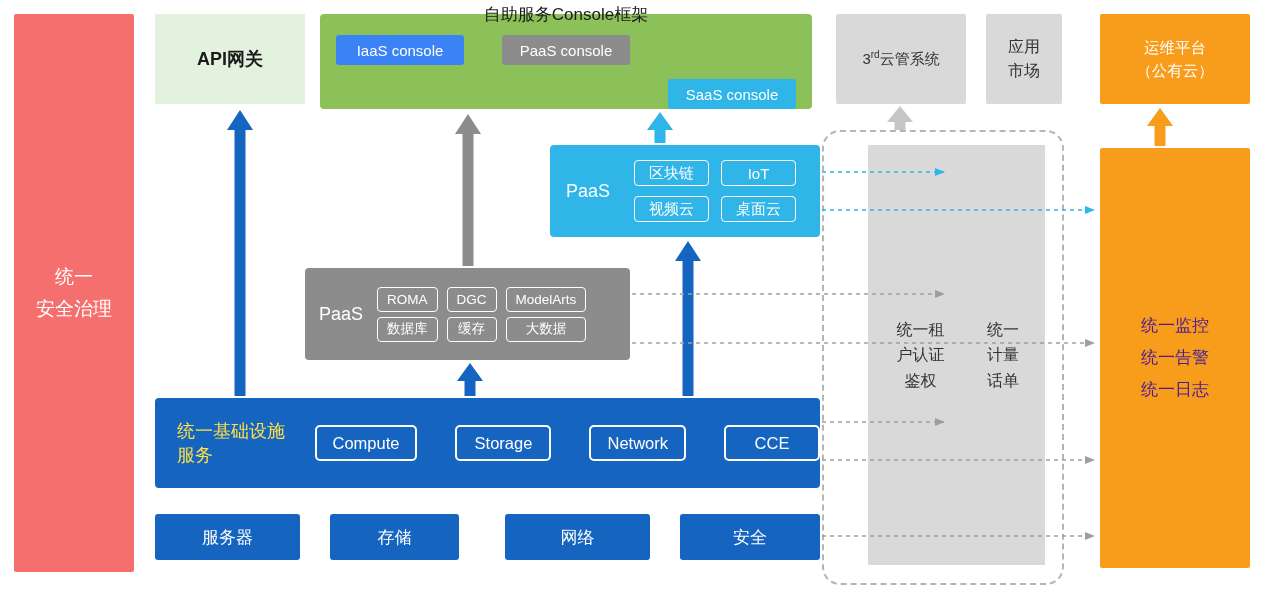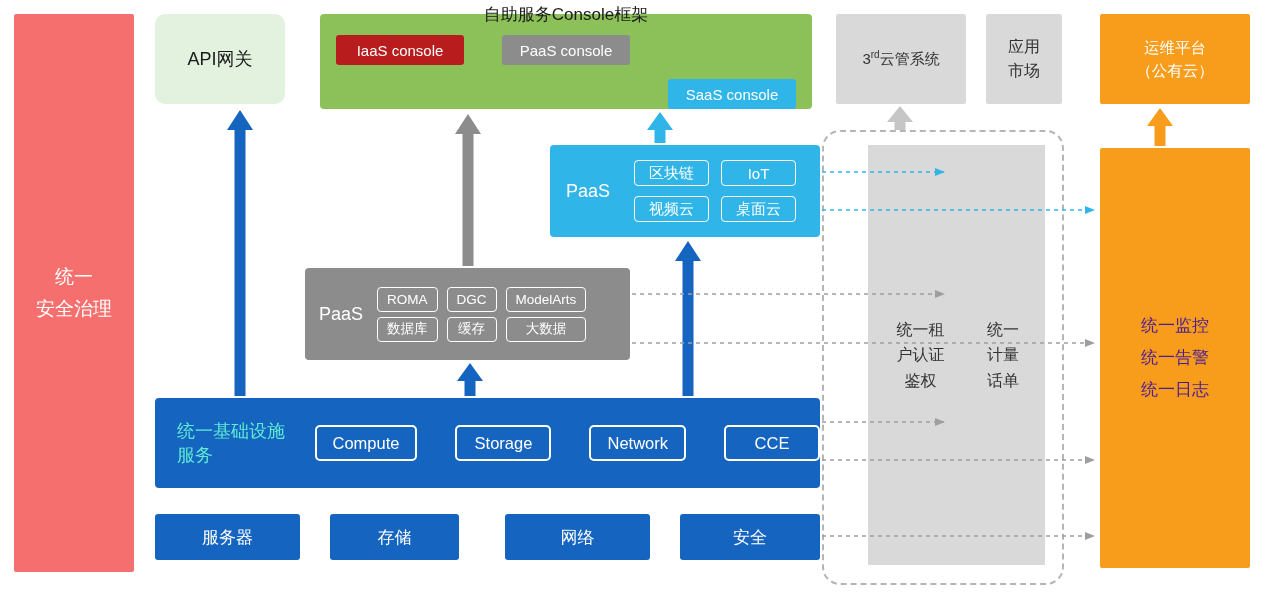--- a/index.html
+++ b/index.html
@@ -4,30 +4,30 @@
 <style>
   * { margin:0; padding:0; box-sizing:border-box; }
   body { font-family:"Liberation Sans", sans-serif; background:#fff; }
   .canvas { position:relative; width:1265px; height:605px; background:#fff; overflow:hidden; }
   .box { position:absolute; display:flex; align-items:center; justify-content:center; }
   .multiline { white-space:pre-line; text-align:center; }
 
   .red-bar { left:14px; top:14px; width:120px; height:558px; background:#F66F6F; color:#fff;
              font-size:19px; line-height:1.7; border-radius:2px; }
 
-  .api-gateway { left:155px; top:14px; width:130px; height:90px; background:#E3F1DF;
-                 color:#1a1a1a; font-size:18px; border-radius:10px; }
+  .api-gateway { left:155px; top:14px; width:150px; height:90px; background:#E3F1DF;
+                 color:#1a1a1a; font-size:18px; border-radius:0;font-weight:bold; }
 
   .console-framework { left:320px; top:14px; width:492px; height:95px; background:#8CC159;
                        border-radius:4px; flex-direction:column; justify-content:flex-end; }
   .cf-title { color:#1a1a1a; font-size:17px; margin-top:8px; }
   .cf-buttons { display:flex; width:100%; justify-content:space-between; padding:0 16px; margin-top:9px; }
   .cf-btn { height:30px; min-width:128px; display:flex; align-items:center; justify-content:center;
             color:#fff; font-size:15px; border-radius:3px; padding:0 10px; }
-  .cf-btn.iaas { background:#b91c1c; }
+  .cf-btn.iaas { background:#3b82f6; }
   .cf-btn.paas { background:#8C8C8C; }
   .cf-btn.saas { background:#30B5E8;margin-top:44px; }
 
   .gray-box { background:#D9D9D9; color:#333; border-radius:2px; }
   .third-party { left:836px; top:14px; width:130px; height:90px; font-size:15px; }
   .third-party sup { font-size:10px; }
   .app-market { left:986px; top:14px; width:76px; height:90px; font-size:16px; line-height:1.5; }
 
   .ops-platform { left:1100px; top:14px; width:150px; height:90px; background:#F89C1C;
                   color:#fff; font-size:15.5px; line-height:1.5; border-radius:2px; }
@@ -41,21 +41,21 @@
   .saas-grid { grid-template-columns:auto auto; gap:10px 12px; margin-left:24px; }
   .saas-chip { height:26px; padding:0 14px; font-size:15px; }
 
   .paas-box { left:305px; top:268px; width:325px; height:92px; background:#8C8C8C; border-radius:4px;
               justify-content:flex-start; padding-left:14px; }
   .paas-grid { grid-template-columns:auto auto auto; gap:5px 9px; margin-left:14px; }
   .paas-chip { height:25px; padding:0 9px; font-size:13.5px; }
 
   .infra-box { left:155px; top:398px; width:665px; height:90px; background:#1564C0; border-radius:4px;
                justify-content:flex-start; padding-left:22px; }
-  .infra-label { color:#5eead4; font-size:18px; margin-right:22px; }
+  .infra-label { color:#fde047; font-size:18px; margin-right:22px; }
   .infra-chips { display:flex; gap:38px; }
   .infra-chip { height:36px; padding:0 16px; min-width:96px; font-size:16.5px; border-width:2px; border-radius:5px; }
 
   .hw { top:514px; height:46px; background:#1564C0; color:#fff; font-size:17px; border-radius:3px; }
   .hw1 { left:155px; width:145px; }
   .hw2 { left:330px; width:129px; }
   .hw3 { left:505px; width:145px; }
   .hw4 { left:680px; width:140px; }
 
   .dashed-container { position:absolute; left:822px; top:130px; width:242px; height:455px;

